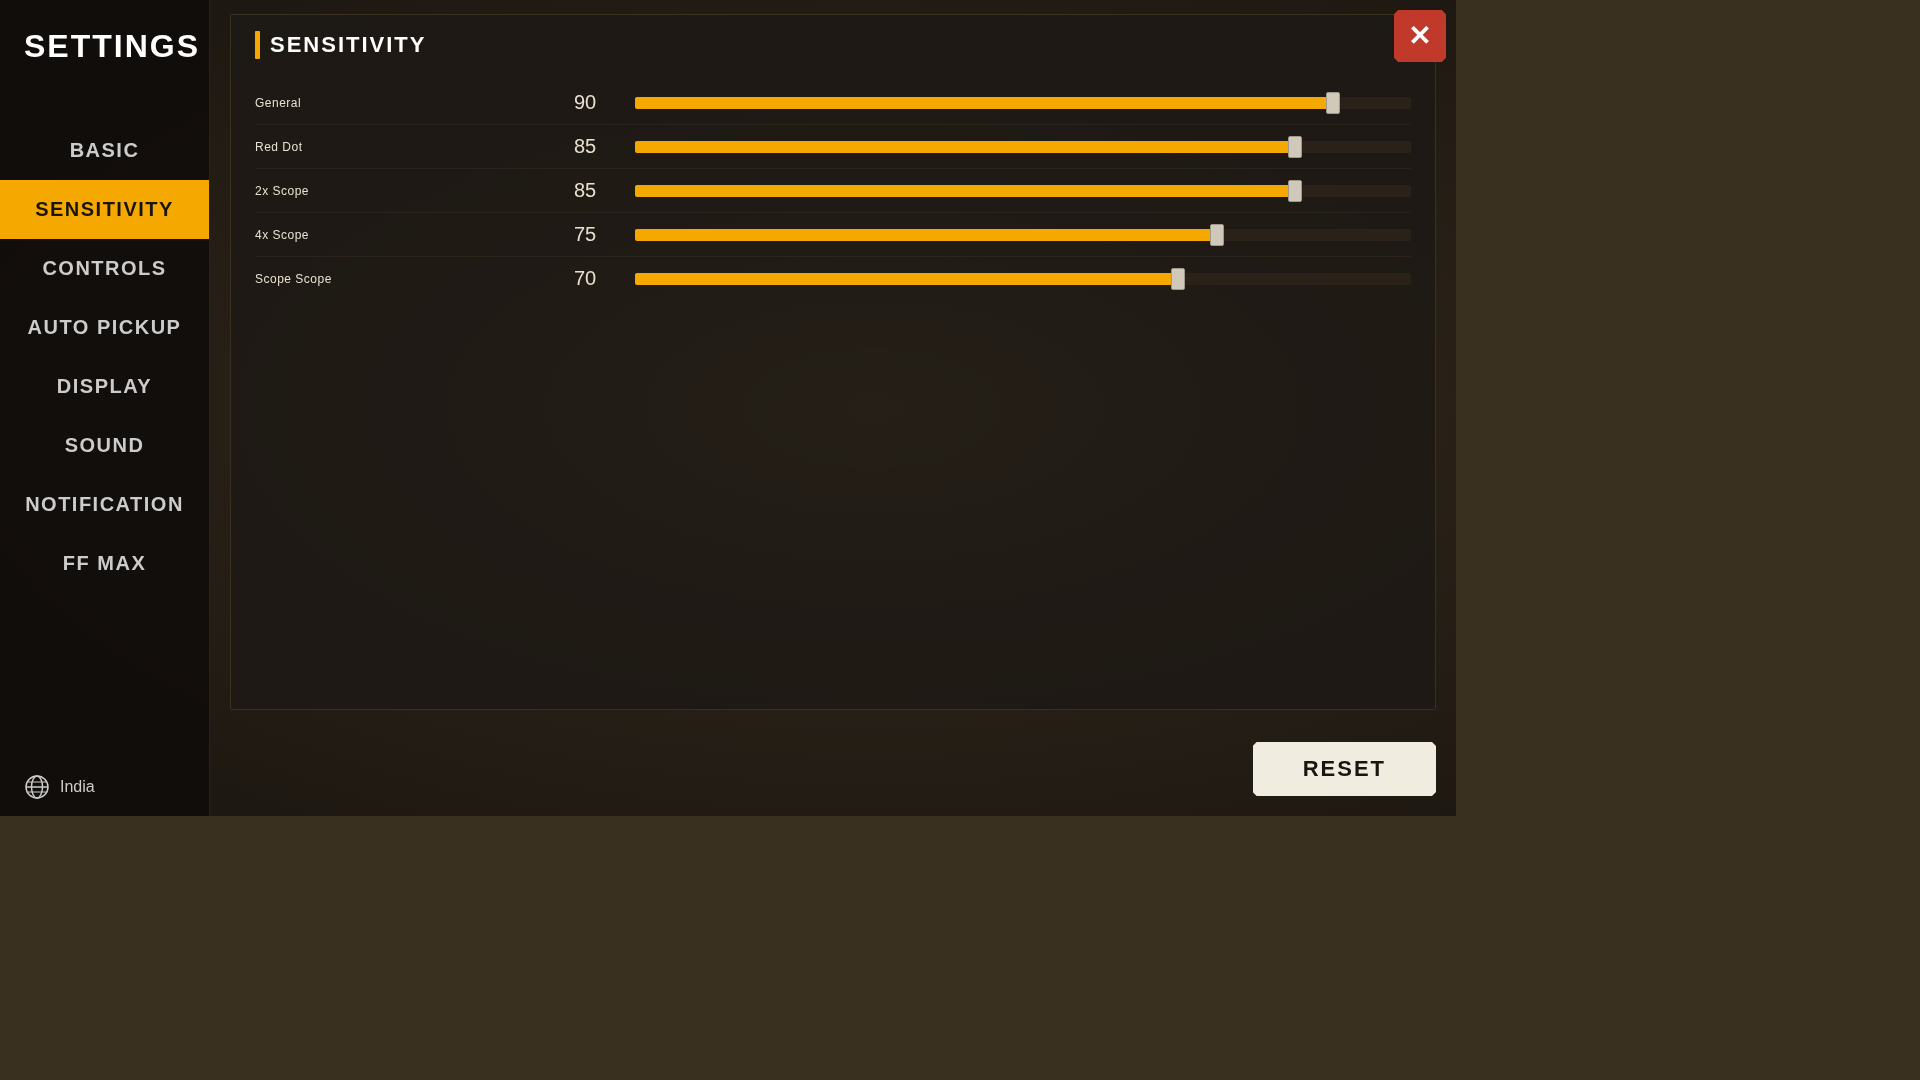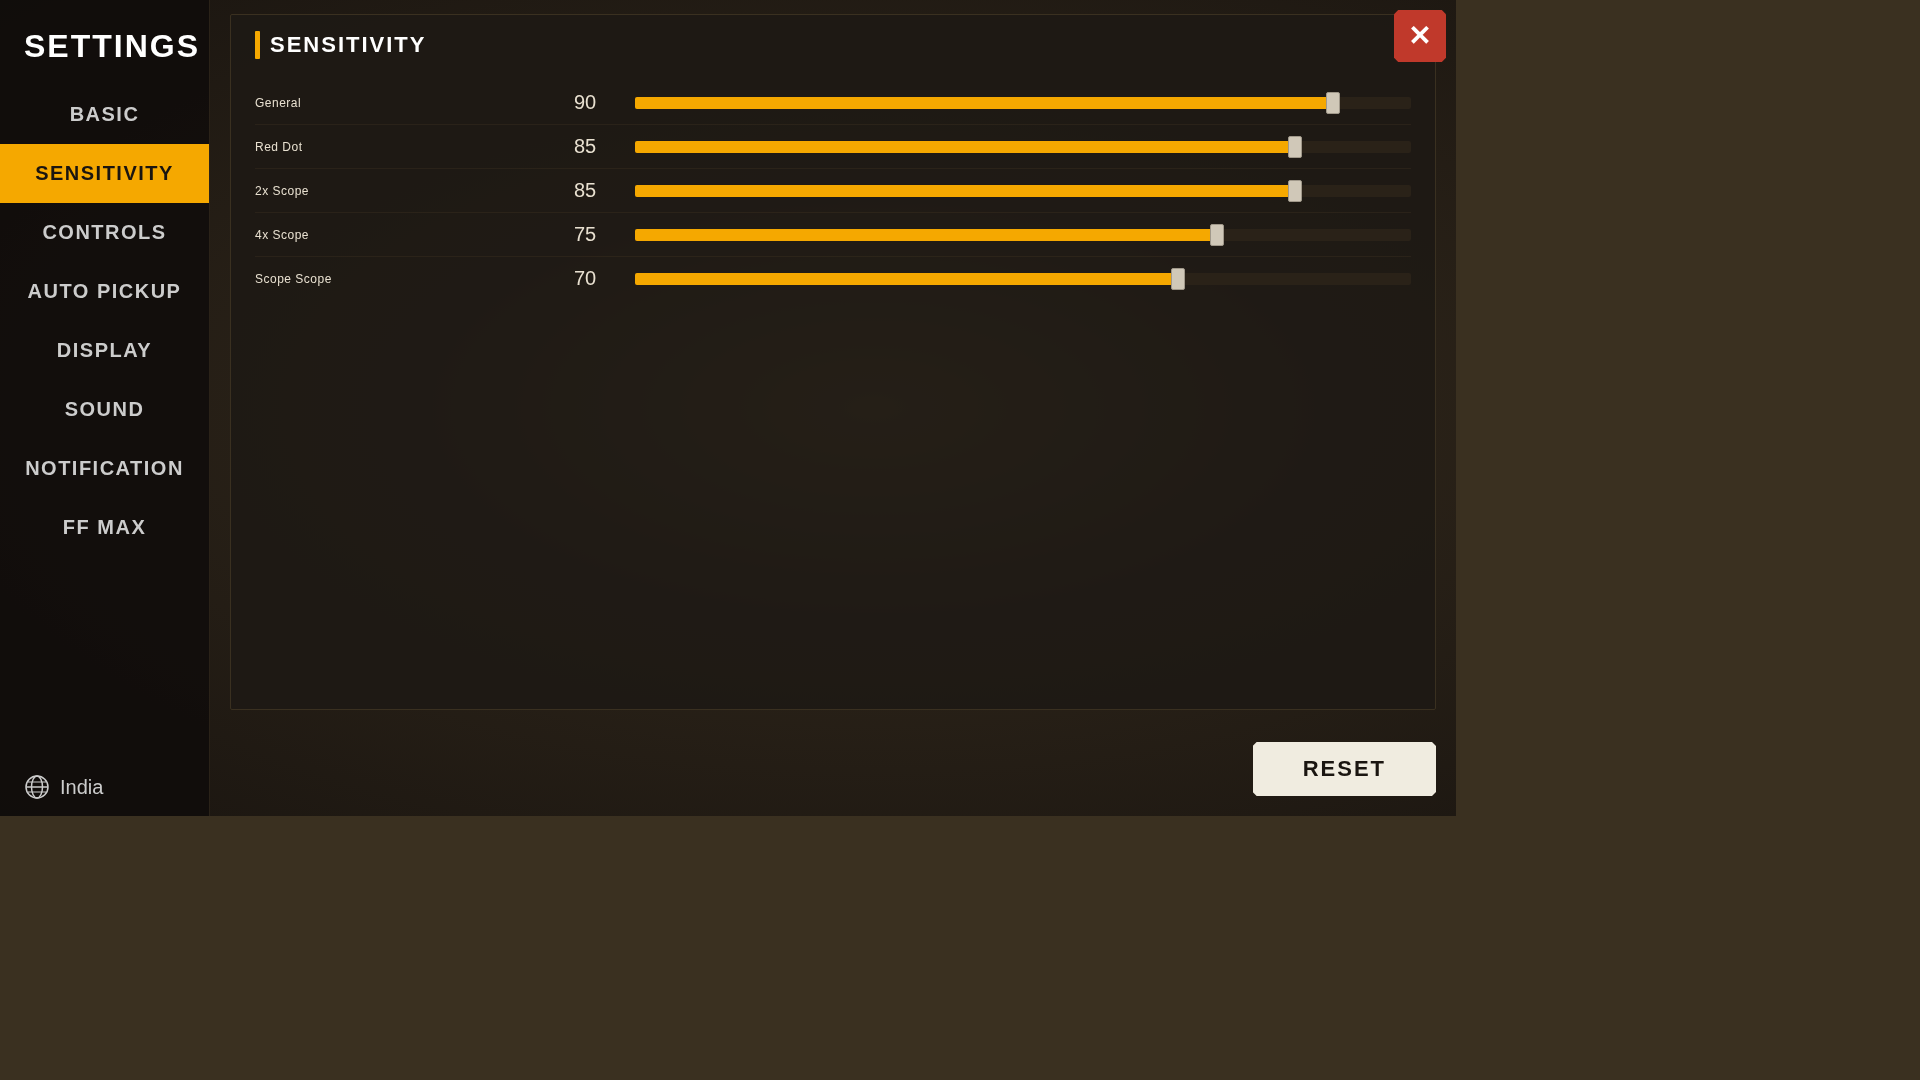--- a/index.html
+++ b/index.html
@@ -30,20 +30,21 @@
 
     
     .sidebar {
       width: 210px;
       min-width: 210px;
       background: rgba(15, 12, 10, 0.85);
       display: flex;
       flex-direction: column;
       padding-top: 10px;
       border-right: 1px solid #2a2218;
+      gap: 36px;
     }
 
     .settings-title {
       color: #ffffff;
       font-size: 32px;
       font-weight: 900;
       letter-spacing: 2px;
       padding: 18px 24px 20px;
       text-transform: uppercase;
     }
@@ -70,21 +71,21 @@
       background: #f5a800;
       color: #1a1510;
     }
 
     .sidebar-footer {
       padding: 16px 24px;
       display: flex;
       align-items: center;
       gap: 10px;
       color: #cccccc;
-      font-size: 20px;
+      font-size: 16px;
     }
 
     .globe-icon {
       width: 26px;
       height: 26px;
     }
 
     
     .close-btn {
       position: absolute;

